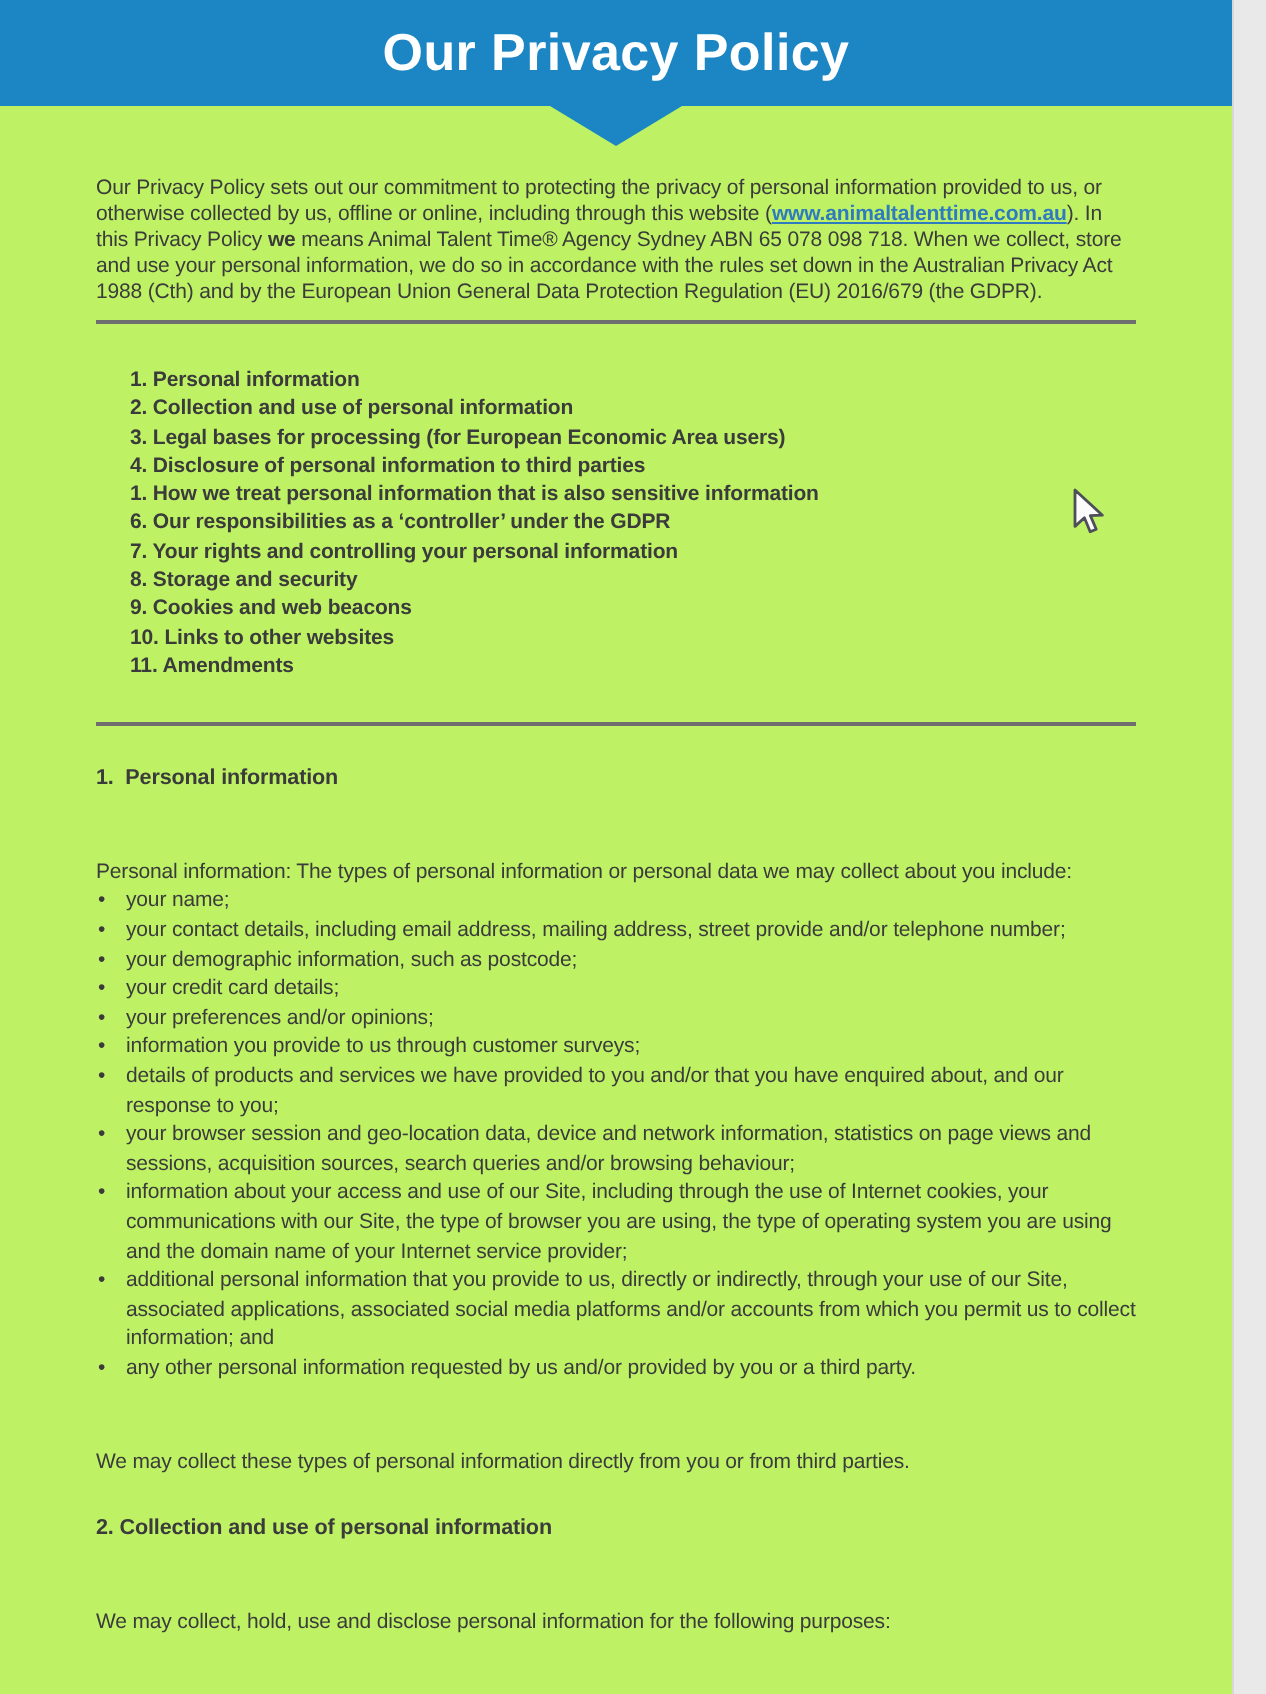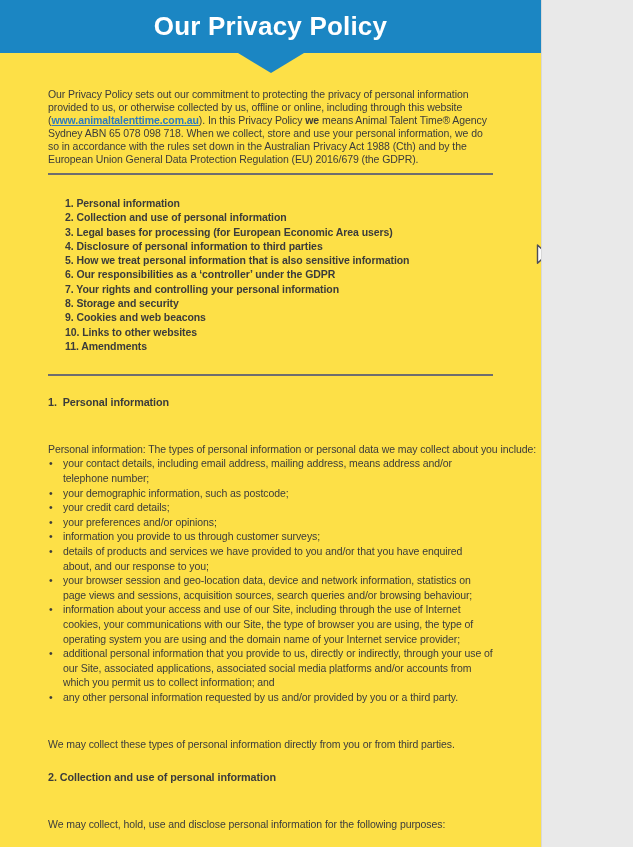--- a/index.html
+++ b/index.html
@@ -3,23 +3,23 @@
 <meta charset="utf-8">
 <style>
   * { margin: 0; padding: 0; box-sizing: border-box; }
   html, body { width: 633px; }
   body {
     font-family: "Liberation Sans", sans-serif;
     background: #e9e9e9;
   }
   .page {
     position: relative;
-    width: 542px;
+    width: 617px;
     height: 847px;
-    background: #fde047;
+    background: #bef264;
     overflow: hidden;
     border-right: 1px solid #d8d8d8;
     color: #3b3b3b;
   }
   
   .header-band {
     width: 100%;
     height: 53px;
     background: #1b86c3;
     display: flex;
@@ -108,37 +108,38 @@
 
     <p class="intro"><span>Our Privacy Policy sets out our commitment to protecting the privacy of personal information provided to us, or otherwise collected by us, offline or online, including through this website (</span><a href="#">www.animaltalenttime.com.au</a><span>). In this Privacy Policy </span><span class="bold">we</span><span> means Animal Talent Time® Agency Sydney ABN 65 078 098 718.  When we collect, store and use your personal information, we do so in accordance with the rules set down in the Australian Privacy Act 1988 (Cth) and by the European Union General Data Protection Regulation (EU) 2016/679 (the GDPR).</span></p>
 
     <hr class="rule">
 
     <div class="toc">
       <div class="toc-item">1. Personal information</div>
       <div class="toc-item">2. Collection and use of personal information</div>
       <div class="toc-item">3. Legal bases for processing (for European Economic Area users)</div>
       <div class="toc-item">4. Disclosure of personal information to third parties</div>
-      <div class="toc-item">5. How we treat personal information that is also sensitive information</div>
+      <div class="toc-item">1. How we treat personal information that is also sensitive information</div>
       <div class="toc-item">6. Our responsibilities as a ‘controller’ under the GDPR</div>
       <div class="toc-item">7. Your rights and controlling your personal information</div>
       <div class="toc-item">8. Storage and security</div>
       <div class="toc-item">9. Cookies and web beacons</div>
       <div class="toc-item">10. Links to other websites</div>
       <div class="toc-item">11. Amendments</div>
     </div>
 
     <hr class="rule rule-2">
 
     <h3 class="section-heading">1.&nbsp; Personal information</h3>
 
     <p class="para oneline">Personal information: The types of personal information or personal data we may collect about you include:</p>
 
     <ul class="bullets">
-      <li>your contact details, including email address, mailing address, means address and/or telephone number;</li>
+      <li>your name;</li>
+      <li>your contact details, including email address, mailing address, street provide and/or telephone number;</li>
       <li>your demographic information, such as postcode;</li>
       <li>your credit card details;</li>
       <li>your preferences and/or opinions;</li>
       <li>information you provide to us through customer surveys;</li>
       <li>details of products and services we have provided to you and/or that you have enquired about, and our response to you;</li>
       <li>your browser session and geo-location data, device and network information, statistics on page views and sessions, acquisition sources, search queries and/or browsing behaviour;</li>
       <li>information about your access and use of our Site, including through the use of Internet cookies, your communications with our Site, the type of browser you are using, the type of operating system you are using and the domain name of your Internet service provider;</li>
       <li>additional personal information that you provide to us, directly or indirectly, through your use of our Site, associated applications, associated social media platforms and/or accounts from which you permit us to collect information; and</li>
       <li>any other personal information requested by us and/or provided by you or a third party.</li>
     </ul>

